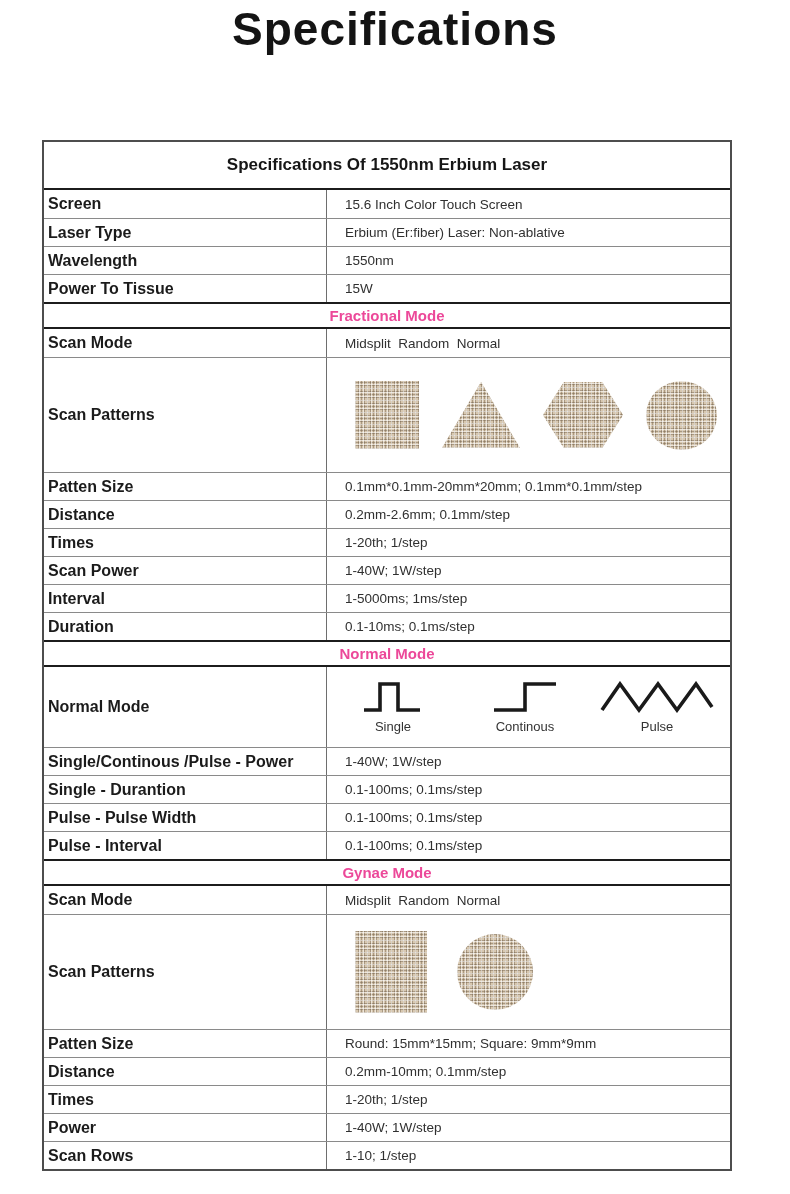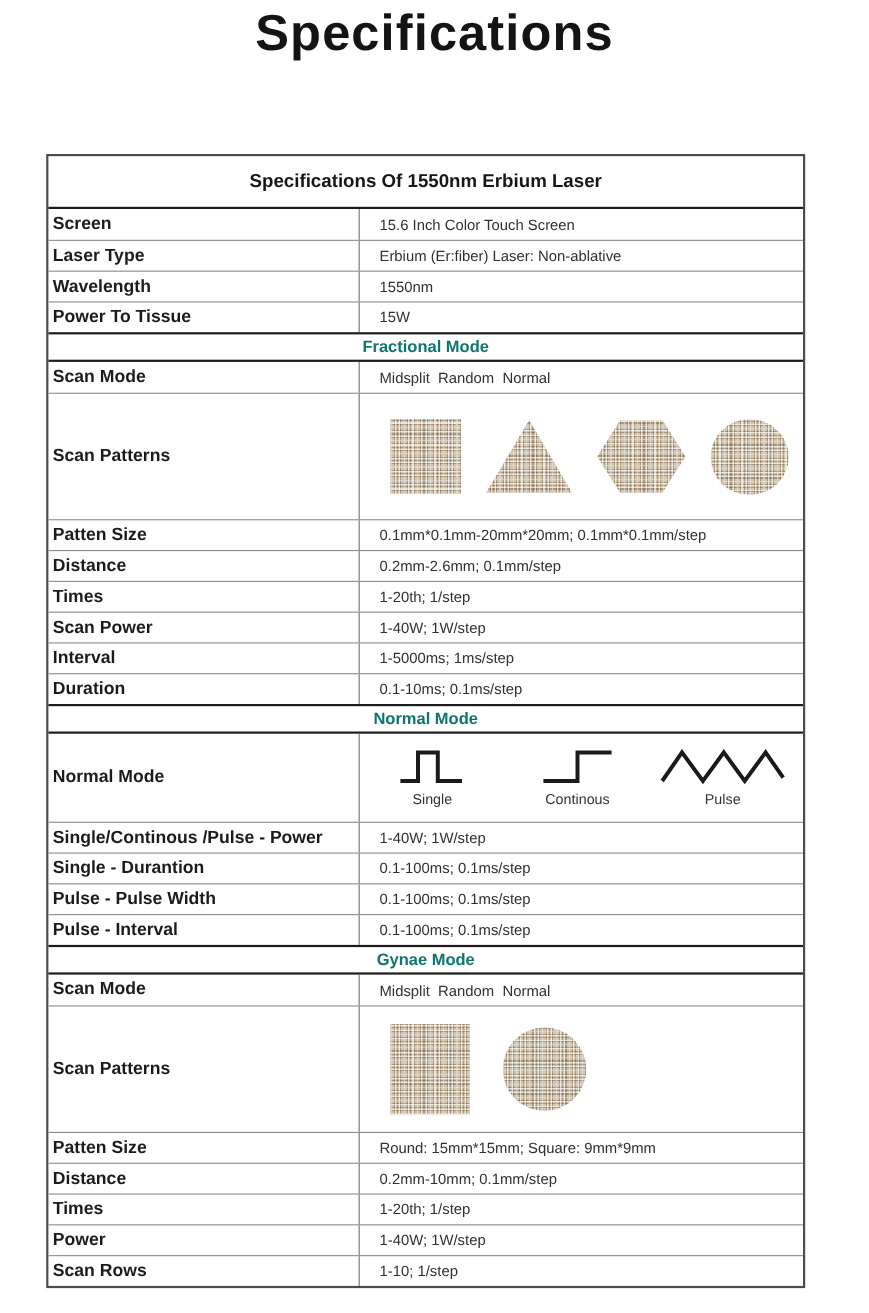--- a/index.html
+++ b/index.html
@@ -21,21 +21,21 @@
   .table-header {
     min-height:48px; display:flex; align-items:center; justify-content:center;
     font-size:17px; font-weight:700; color:#161616;
     border-bottom:2px solid #1c1c1c;
   }
   .row { display:flex; align-items:stretch; min-height:28px; }
   .row + .row { border-top:1px solid #8a8a8a; }
   .row.section {
     border-top:2px solid #1c1c1c; border-bottom:2px solid #1c1c1c;
     justify-content:center; align-items:center;
-    font-weight:700; font-size:15px; color:#0f766e; min-height:27px;
+    font-weight:700; font-size:15px; color:#ec4899; min-height:27px;
   }
   .row.section + .row { border-top:none; }
   .label-cell {
     width:283px; flex:0 0 283px; border-right:1px solid #6e6e6e;
     display:flex; align-items:center;
     padding:4px 4px 4px 4px; font-weight:700; font-size:16px; color:#1b1b1b;
   }
   .value-cell {
     flex:1; display:flex; align-items:center;
     padding:4px 6px 4px 18px; font-size:13.5px; color:#303030;

